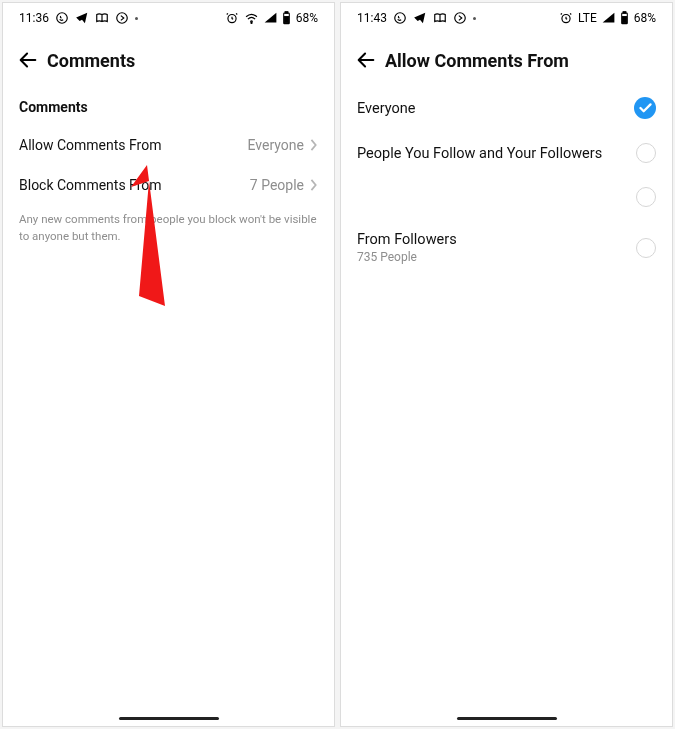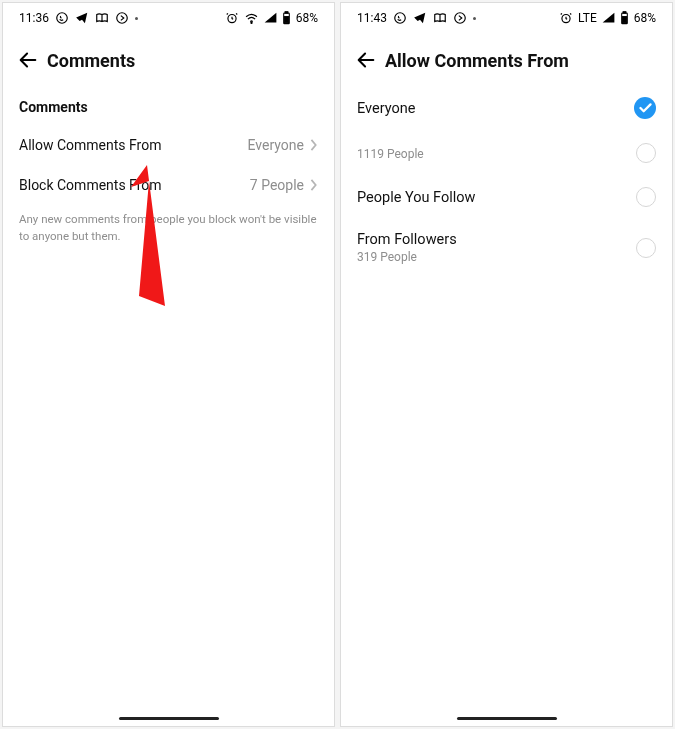--- a/index.html
+++ b/index.html
@@ -321,34 +321,33 @@
     </div>
     <div class="radio-check">
       <svg width="13" height="10" viewBox="0 0 14 11" fill="none" stroke="#fff" stroke-width="2.5" stroke-linecap="round" stroke-linejoin="round">
           <path d="M1.5 5.5 L5 9 L12.5 1.5"></path>
         </svg>
     </div>
   </div>
 
   <div class="option-row">
     <div class="option-text">
-      <div class="secondary">1119 People</div>
+      <div class="primary">People You Follow and Your Followers</div>
     </div>
     <div class="radio-circle"></div>
   </div>
 
   <div class="option-row">
     <div class="option-text">
-      <div class="primary">People You Follow</div>
     </div>
     <div class="radio-circle"></div>
   </div>
 
   <div class="option-row">
     <div class="option-text">
       <div class="primary">From Followers</div>
-      <div class="secondary">319 People</div>
+      <div class="secondary">735 People</div>
     </div>
     <div class="radio-circle"></div>
   </div>
 
   <div class="navbar-bottom"></div>
 </div>
 
 </body></html>

